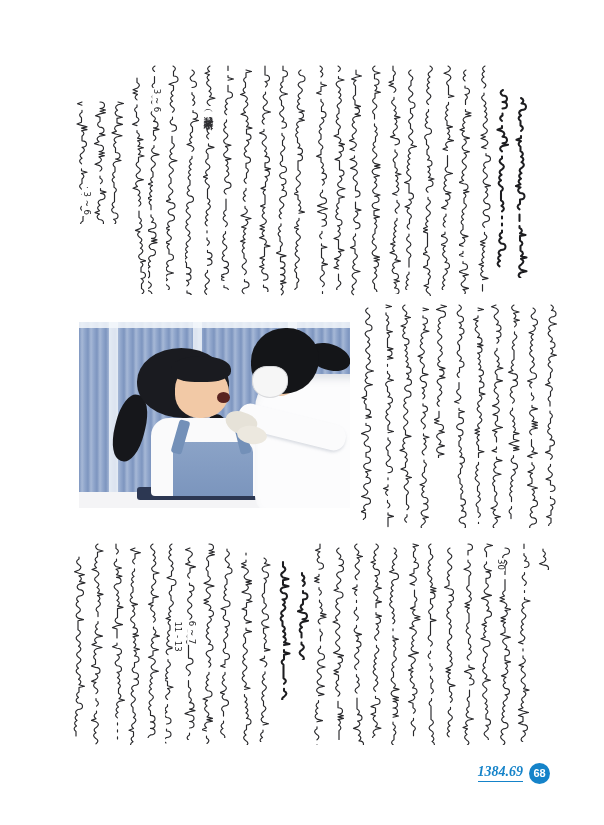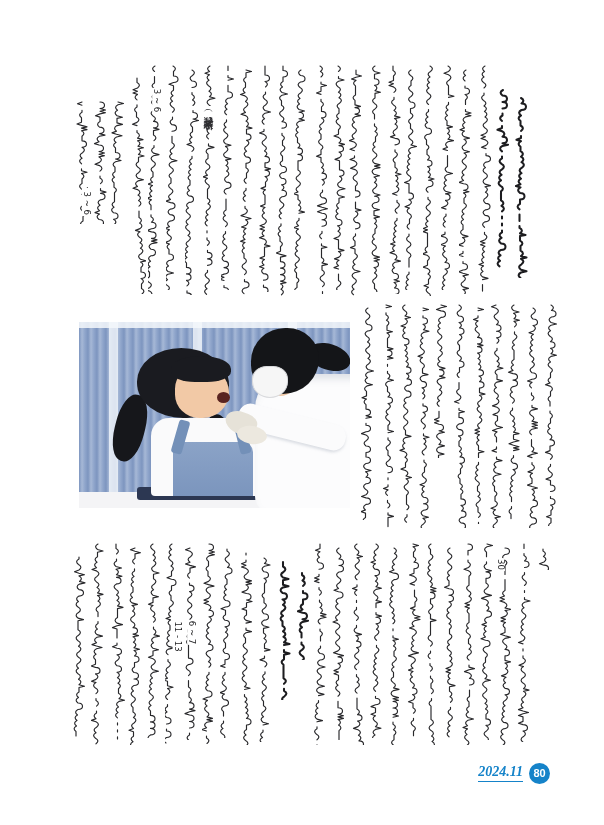--- a/index.html
+++ b/index.html
@@ -400,17 +400,17 @@
     <div class="d-ponytail"></div>
     <div class="d-face"></div>
     <div class="d-hair"></div>
     <div class="d-mask"></div>
     <div class="d-arm"></div>
     <div class="d-glove"></div>
     <div class="d-glove2"></div>
   </div>
 
   <div class="footer">
-    <span class="f-date">2024.11</span>
-    <span class="f-page">80</span>
+    <span class="f-date">1384.69</span>
+    <span class="f-page">68</span>
   </div>
 
 </div>
 
 </body></html>

